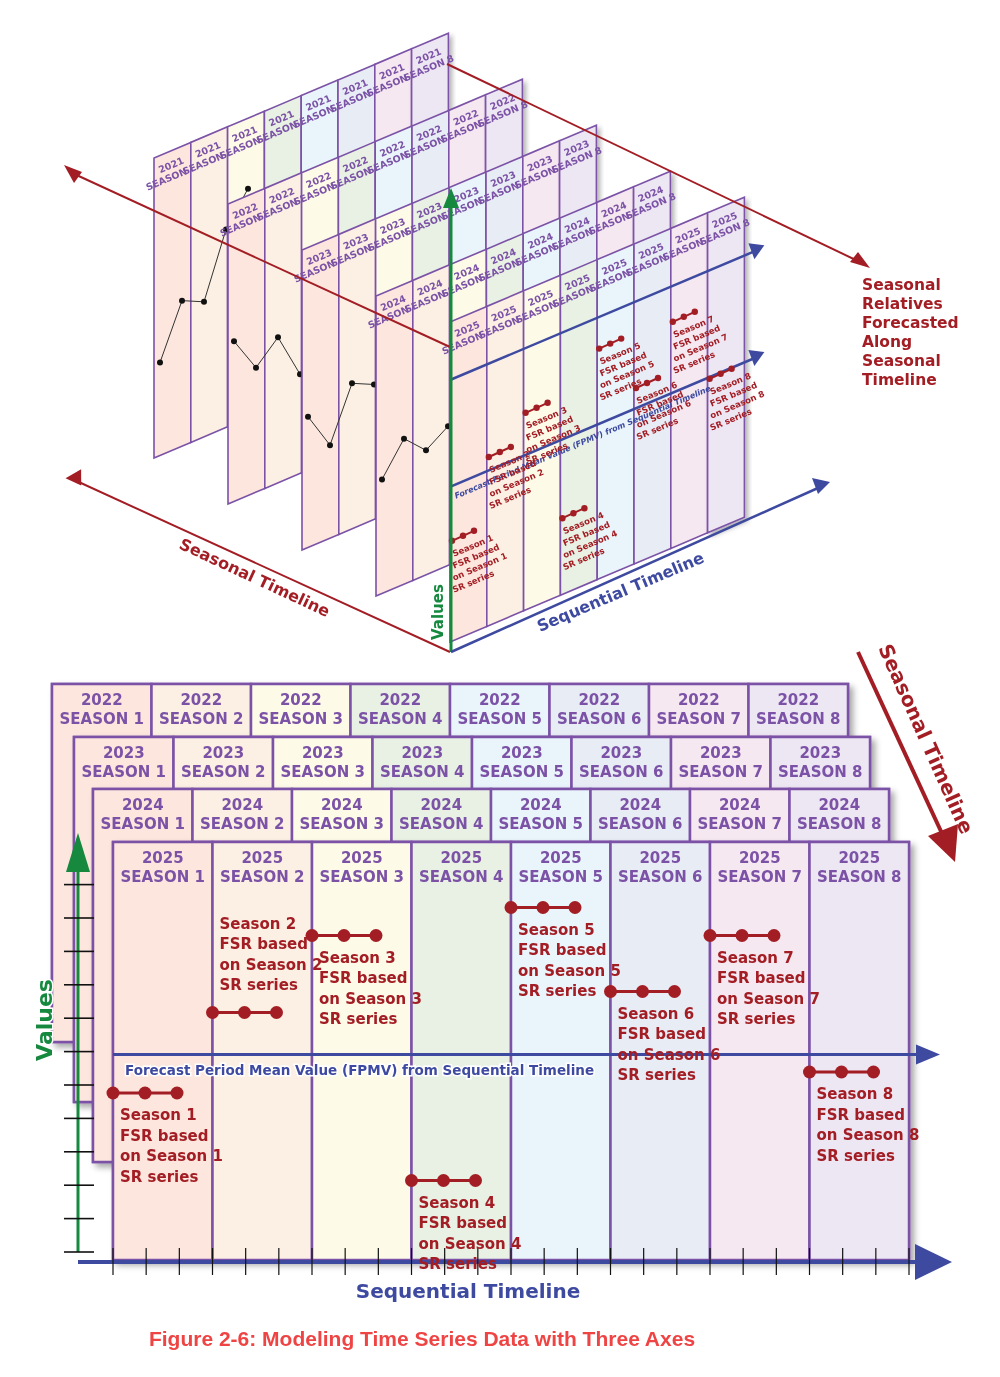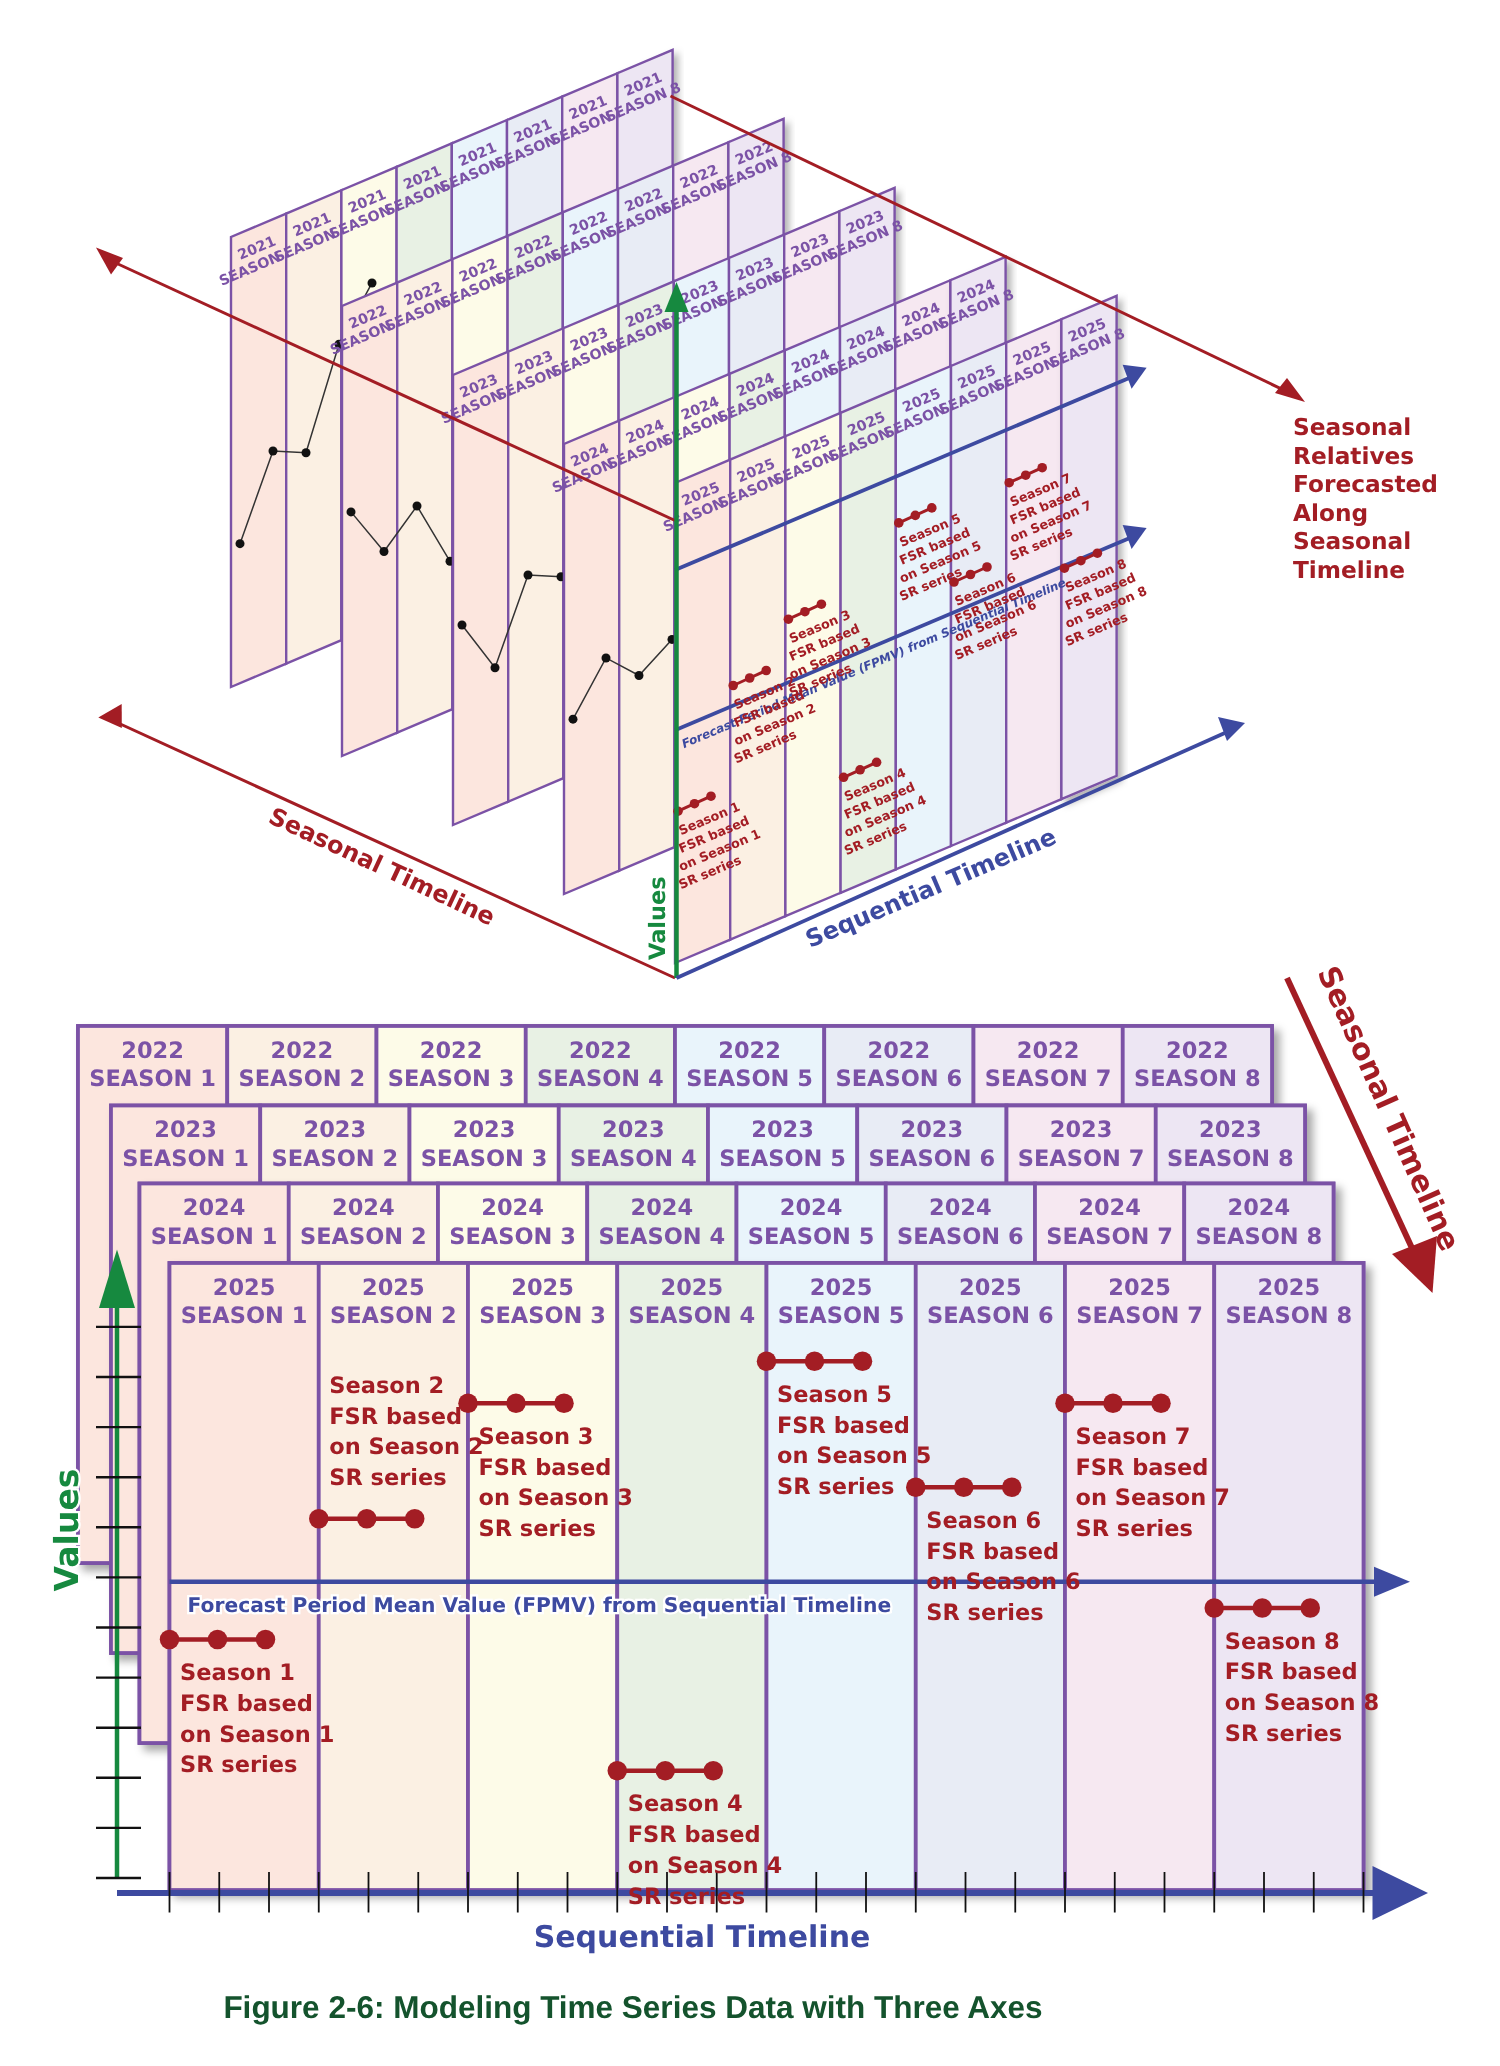--- a/index.html
+++ b/index.html
@@ -2,21 +2,21 @@
 <html><head>
 <meta charset="utf-8">
 <style>
   html, body { margin: 0; padding: 0; background: #ffffff; }
   body { width: 1000px; height: 1377px; position: relative; overflow: hidden;
          font-family: "DejaVu Sans", sans-serif; }
   #top-svg { position: absolute; left: 0; top: 0; }
   #bottom-svg { position: absolute; left: 0; top: 640px; }
   .caption { position: absolute; left: 0; width: 844px; top: 1327px; text-align: center;
              font-family: "Liberation Sans", sans-serif; font-weight: bold; font-size: 21px;
-             color: #14532d; }
+             color: #ef4444; }
   .svg-text-season { font-family: "DejaVu Sans", sans-serif; font-weight: bold; fill: #7b52a6; }
   .svg-text-fsr { font-family: "DejaVu Sans", sans-serif; font-weight: bold; fill: #a31d24; }
   .svg-text-blue { font-family: "DejaVu Sans", sans-serif; font-weight: bold; fill: #3d4aa0; }
   .svg-text-red { font-family: "DejaVu Sans", sans-serif; font-weight: bold; fill: #a31d24; }
   .svg-text-green { font-family: "DejaVu Sans", sans-serif; font-weight: bold; fill: #16893f; }
 </style>
 </head>
 <body>
 
 <svg id="top-svg" width="1000" height="660" viewBox="0 0 1000 660">

